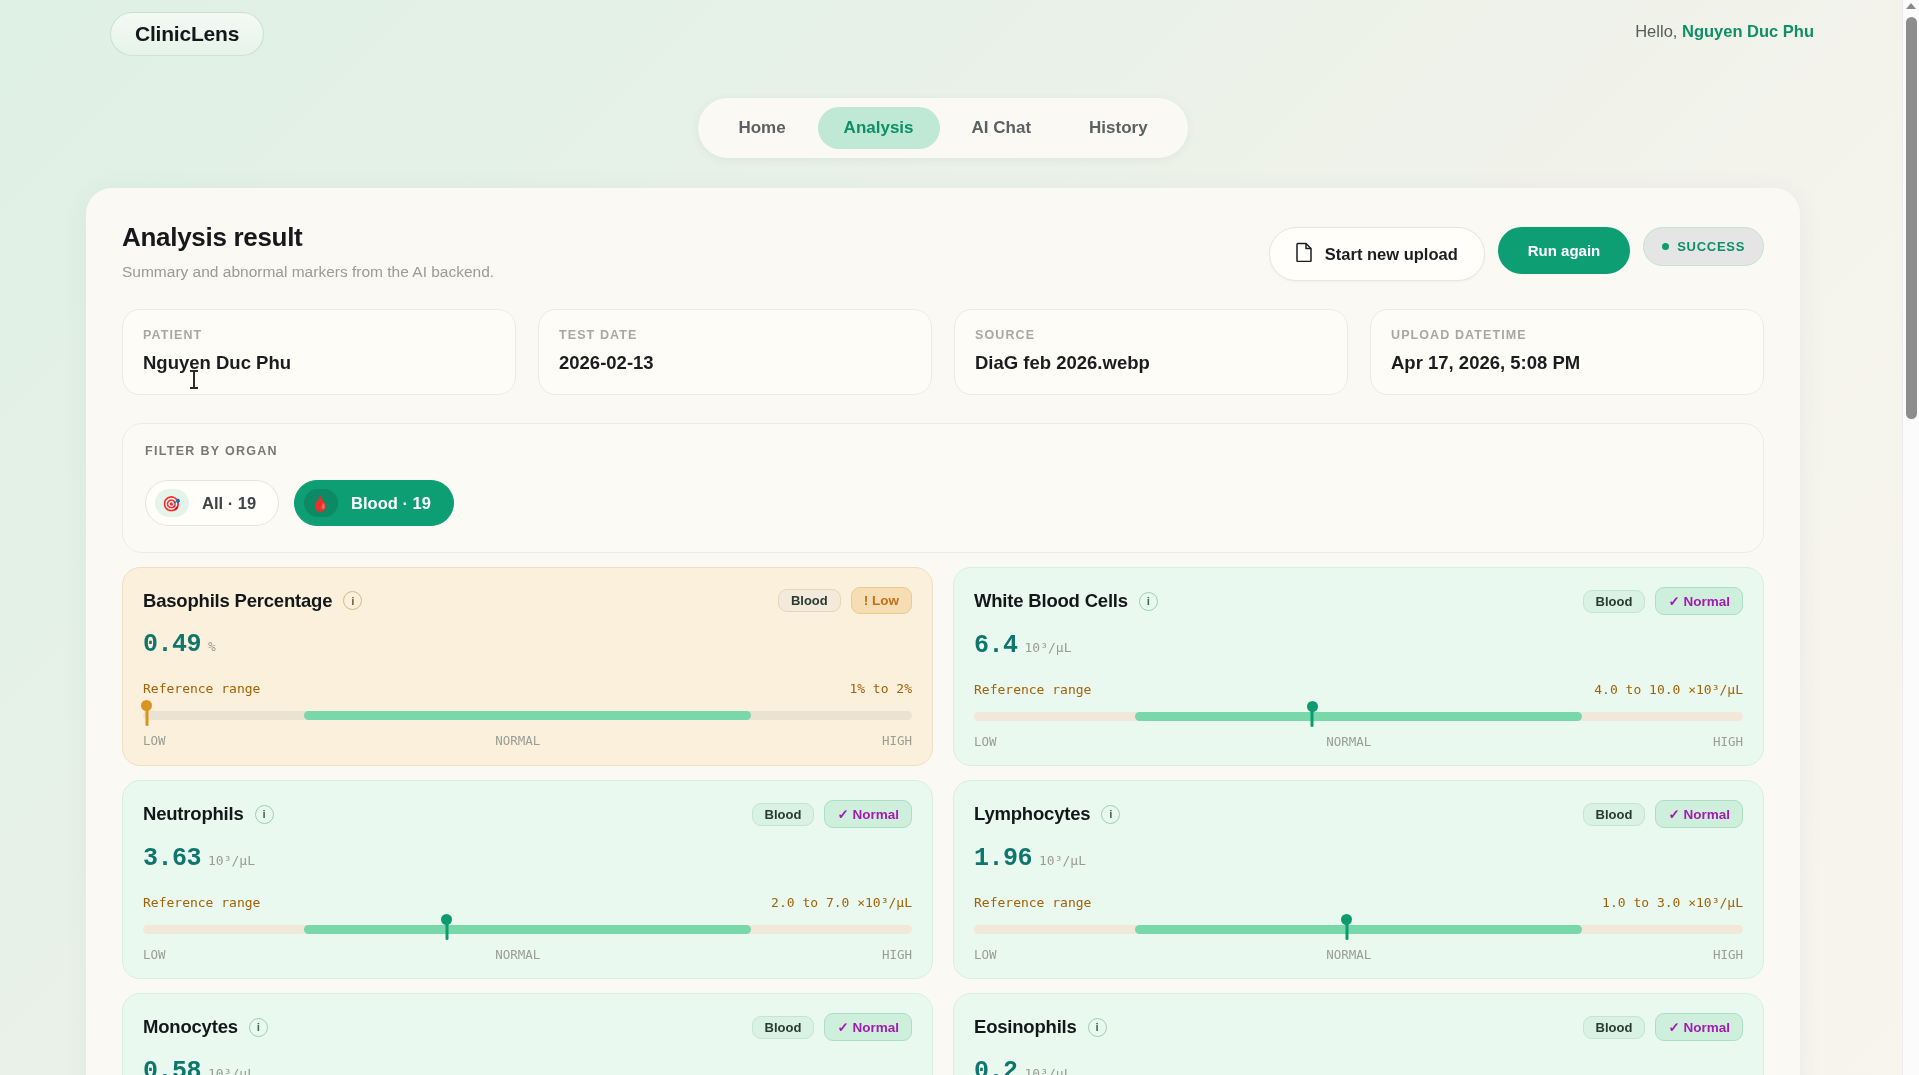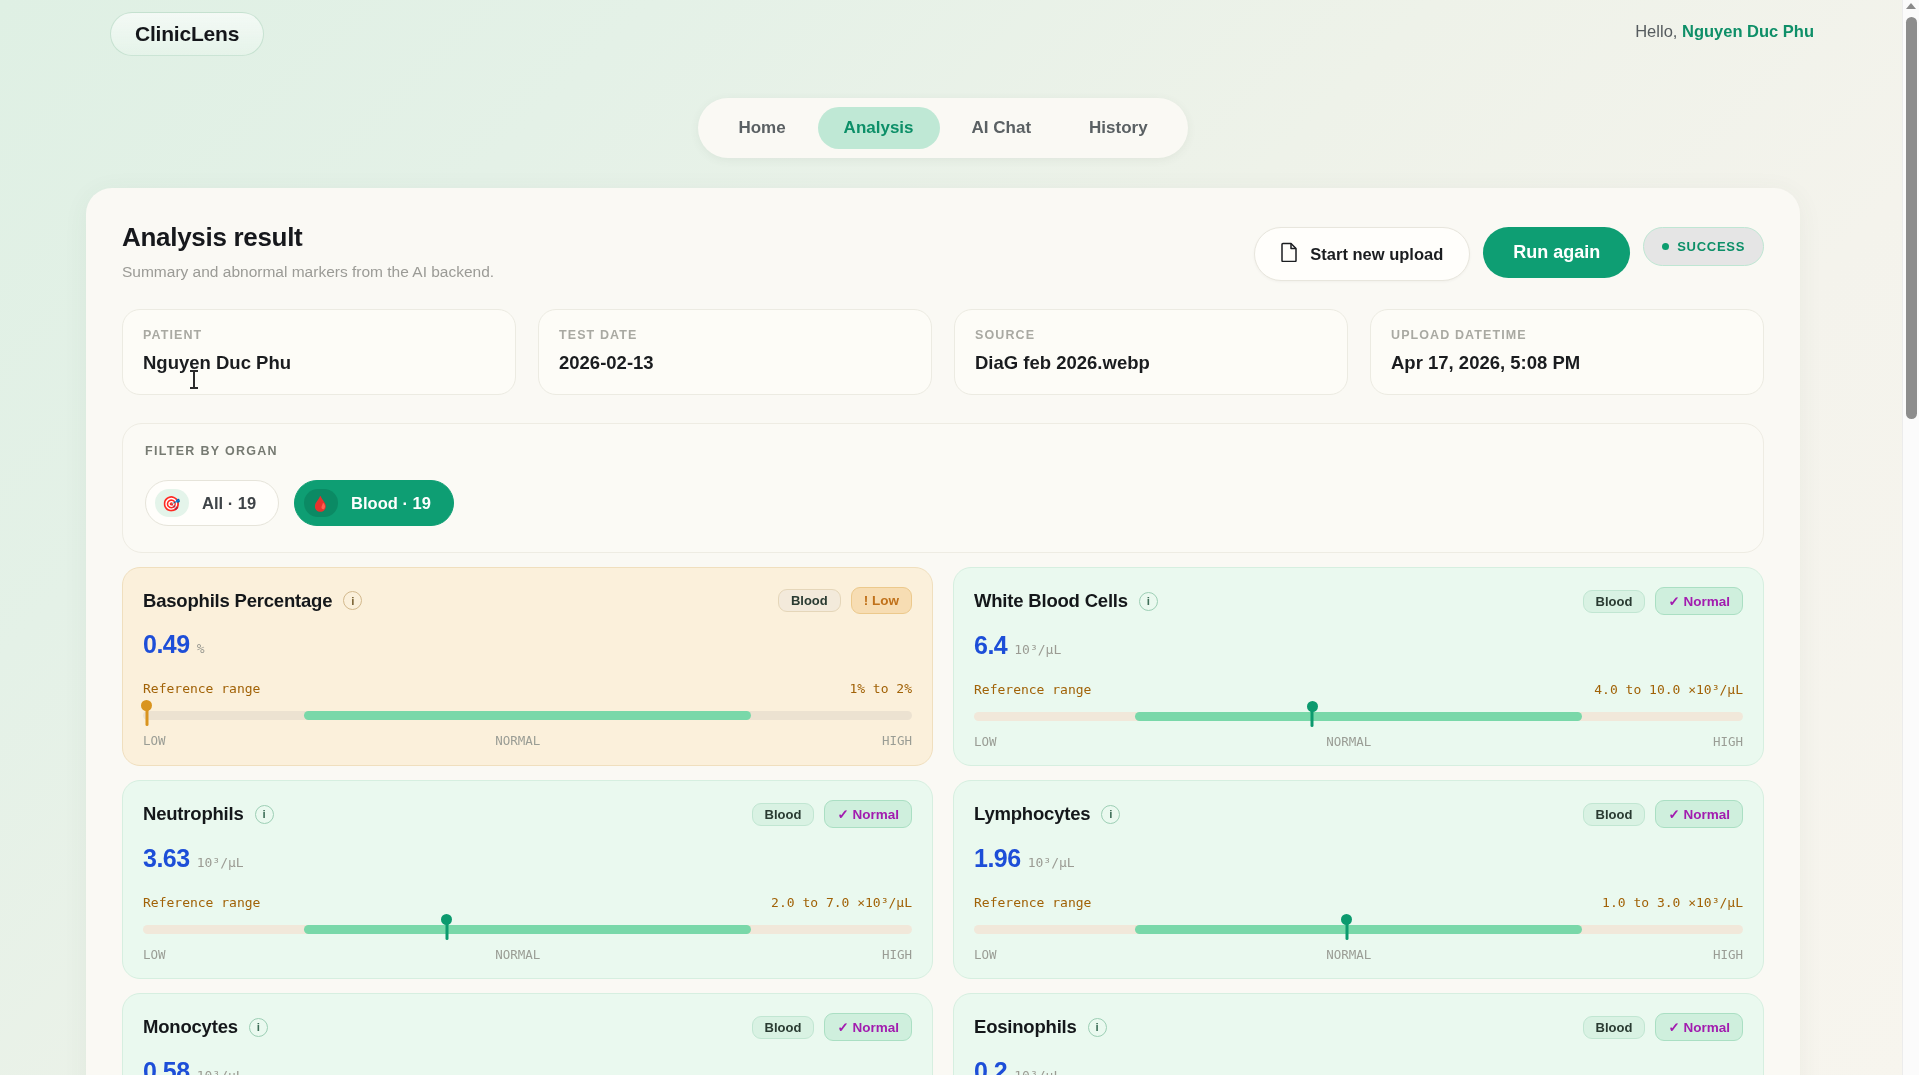--- a/index.html
+++ b/index.html
@@ -156,21 +156,21 @@
     color: #1b1d20;
     cursor: pointer;
     font-family: inherit;
     box-shadow: 0 1px 3px rgba(0,0,0,.04);
   }
   .btn-run {
     background: #0e9e73;
     border: none;
     border-radius: 999px;
     padding: 15px 30px;
-    font-size: 18px;
+    font-size: 15px;
     font-weight: 700;
     color: #ffffff;
     cursor: pointer;
     font-family: inherit;
   }
   .status-pill {
     display: flex;
     align-items: center;
     gap: 8px;
     background: #e5e5e5;
@@ -351,24 +351,24 @@
     color: #c0711a;
   }
 
   .metric-value-row {
     margin-top: 16px;
     display: flex;
     align-items: baseline;
     gap: 7px;
   }
   .metric-value {
-    font-family: Liberation Sans, sans-serif;
+    font-family: Liberation Mono, monospace;
     font-size: 25px;
     font-weight: 700;
-    color: #1d4ed8;
+    color: #0f766e;
     letter-spacing: -.5px;
     text-align: center;
   }
   .metric-unit {
     font-family: "DejaVu Sans Mono", monospace;
     font-size: 13px;
     color: #9b9b93;
   }
 
   .range-head {

